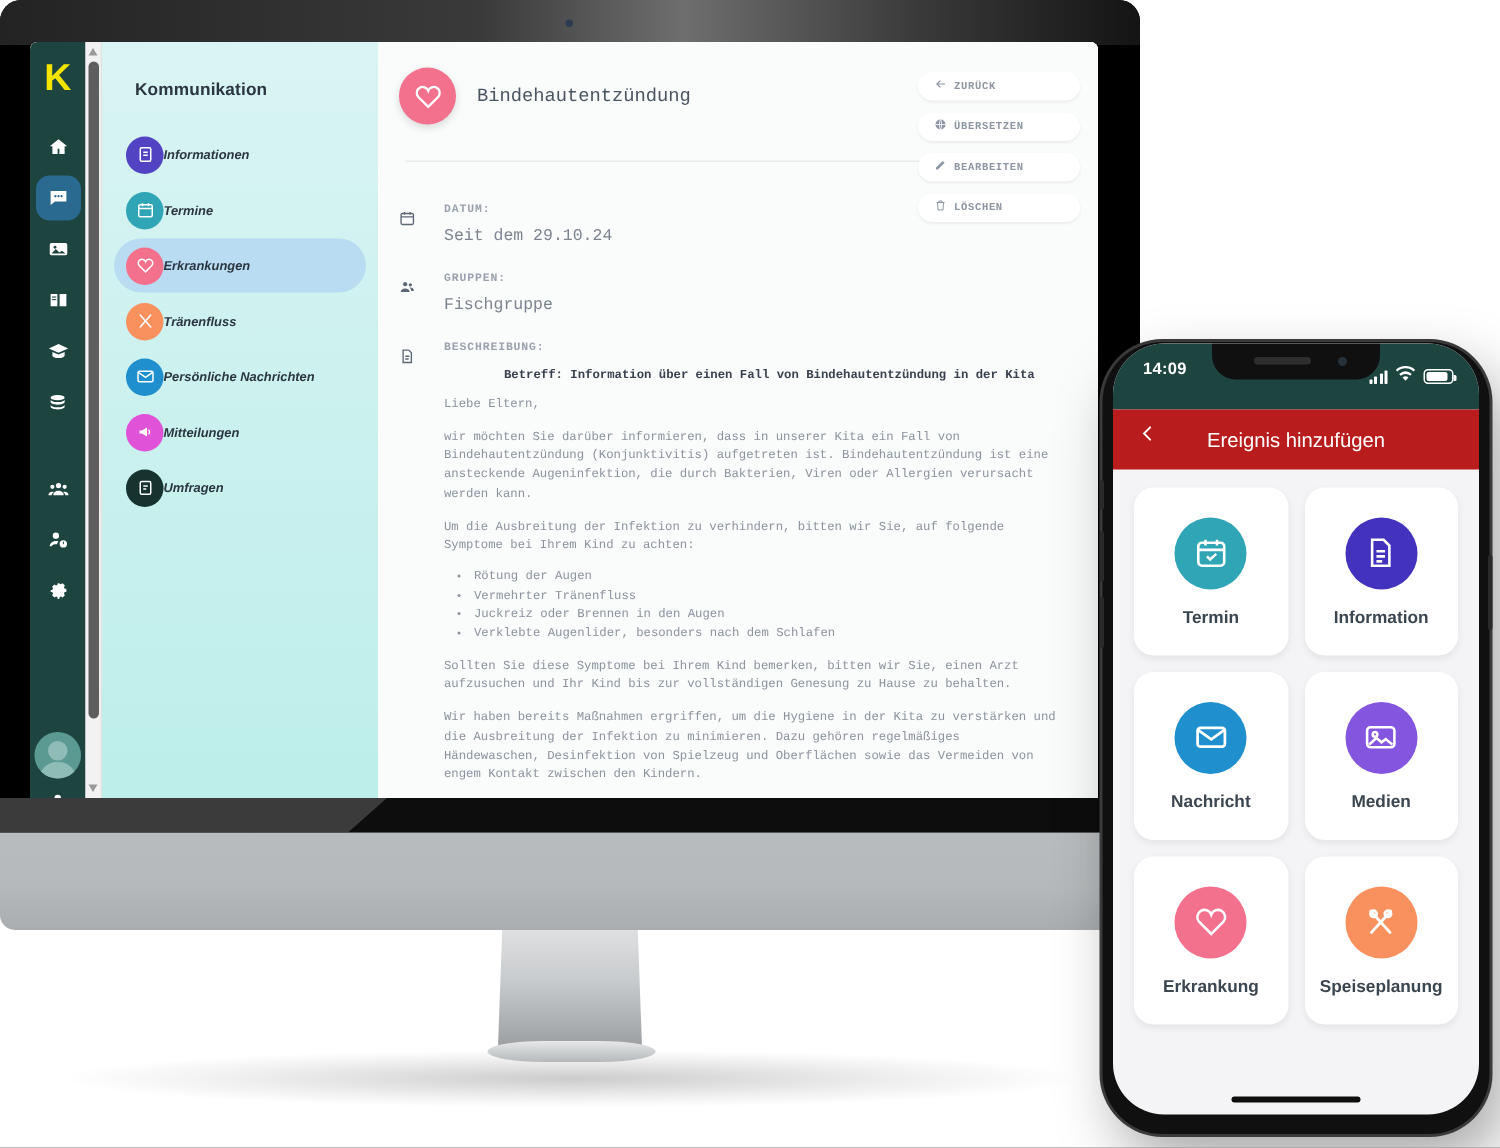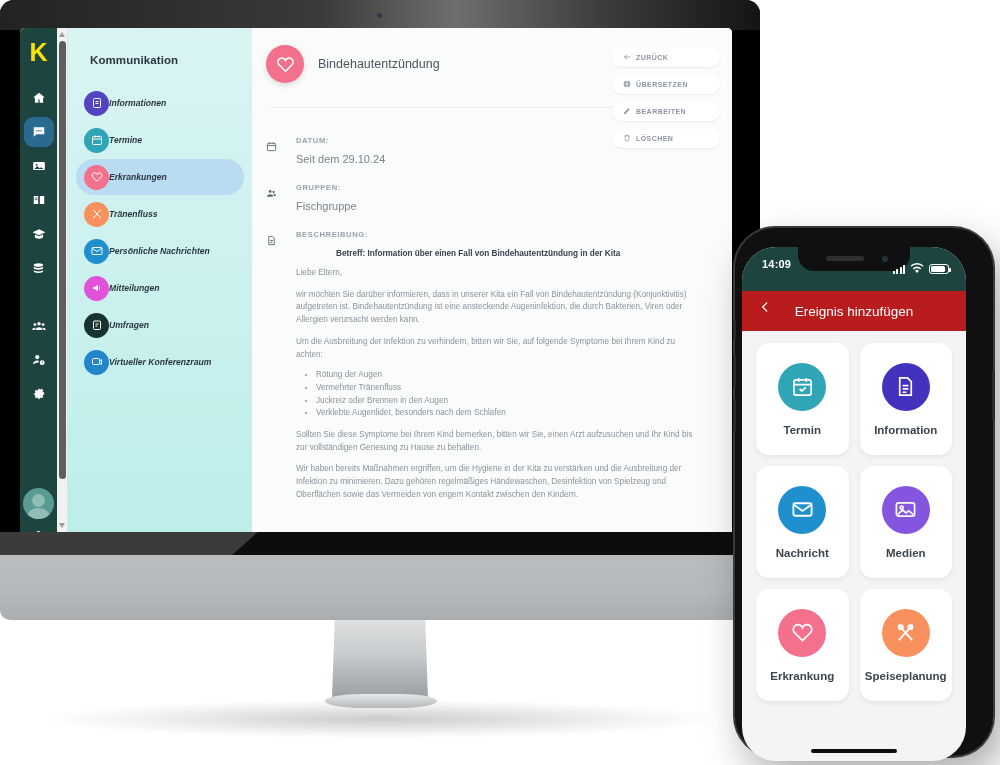--- a/index.html
+++ b/index.html
@@ -123,21 +123,21 @@
   }
   .menu-item.active { background: #b9dcf2; }
   .menu-ico {
     width: 25px; height: 25px; border-radius: 50%; flex: 0 0 25px;
     display: flex; align-items: center; justify-content: center; color:#fff;
   }
   .menu-ico svg { width: 12px; height: 12px; display:block; }
   .menu-label { font-size: 8.6px; font-weight: bold; color: #2b3642; white-space: nowrap; }
 
   
-  .content { flex: 1 1 auto; background: #fafbfb; position: relative; overflow: hidden; }
+  .content { flex: 1 1 auto; background: #fafbfb; position: relative; overflow: hidden; font-family: Liberation Mono, monospace; }
   .content-head { display: flex; align-items: center; padding: 17px 0 0 14px; }
   .head-badge {
     width: 38px; height: 38px; border-radius: 50%;
     background: #f4718e; display:flex; align-items:center; justify-content:center; color:#fff;
     box-shadow: 0 2px 6px rgba(0,0,0,.14);
   }
   .head-badge svg { width: 19px; height: 19px; }
   .head-title { font-size: 12.5px; color: #4a5560; margin-left: 14px; }
   .head-rule { margin: 24px 18px 0 18px; height:1px; background:#ececec; }
 
@@ -165,21 +165,21 @@
   .desc li { font-size: 8.2px; color: #8b939d; line-height: 1.55; }
 
   
   .phone {
     position: absolute; left: 735px; top: 228px; width: 258px; height: 528px;
     background: #101010;
     border-radius: 40px;
     box-shadow: 0 0 0 2px #3a3a3a, 10px 18px 40px rgba(0,0,0,.35);
   }
   .phone-inner {
-    position:absolute; left: 7px; top: 19px; width: 224px; height: 514px;
+    position:absolute; left: 7px; top: 1px; width: 244px; height: 514px;
     background: #f4f4f6; border-radius: 34px; overflow: hidden;
   }
   .phone-statusbar {
     height: 44px; background: #1d443f; color:#fff; position: relative;
   }
   .notch {
     position:absolute; left:50%; transform: translateX(-50%); top:0;
     width: 112px; height: 24px; background:#101010; border-radius: 0 0 16px 16px;
   }
   .notch .speaker { position:absolute; left:28px; top:9px; width:38px; height:5px; border-radius:3px; background:#2e2e2e; }
@@ -426,29 +426,20 @@
               <span class="menu-ico" style="background:#17332f">
                 <svg viewBox="0 0 24 24" fill="none" stroke="#fff" stroke-width="2">
                     <rect x="5" y="4" width="14" height="17" rx="2"></rect>
                     <line x1="9" y1="10" x2="15" y2="10"></line>
                     <line x1="9" y1="14" x2="13" y2="14"></line>
                   </svg>
               </span>
               <span class="menu-label">Umfragen</span>
             </div>
 
-            <div class="menu-item">
-              <span class="menu-ico" style="background:#2585cb">
-                <svg viewBox="0 0 24 24" fill="none" stroke="#fff" stroke-width="2">
-                    <rect x="3" y="5" width="14" height="12" rx="2.5"></rect>
-                    <path d="M17 10l4-3v10l-4-3z"></path>
-                  </svg>
-              </span>
-              <span class="menu-label">Virtueller Konferenzraum</span>
-            </div>
 
           </div>
         </div>
 
         <div class="content">
 
           <div class="content-head">
             <div class="head-badge">
               <svg viewBox="0 0 24 24" fill="none" stroke="#fff" stroke-width="1.9">
                   <path d="M12 20.5 3.5 12a5 5 0 1 1 8.5-5 5 5 0 1 1 8.5 5z"></path>

